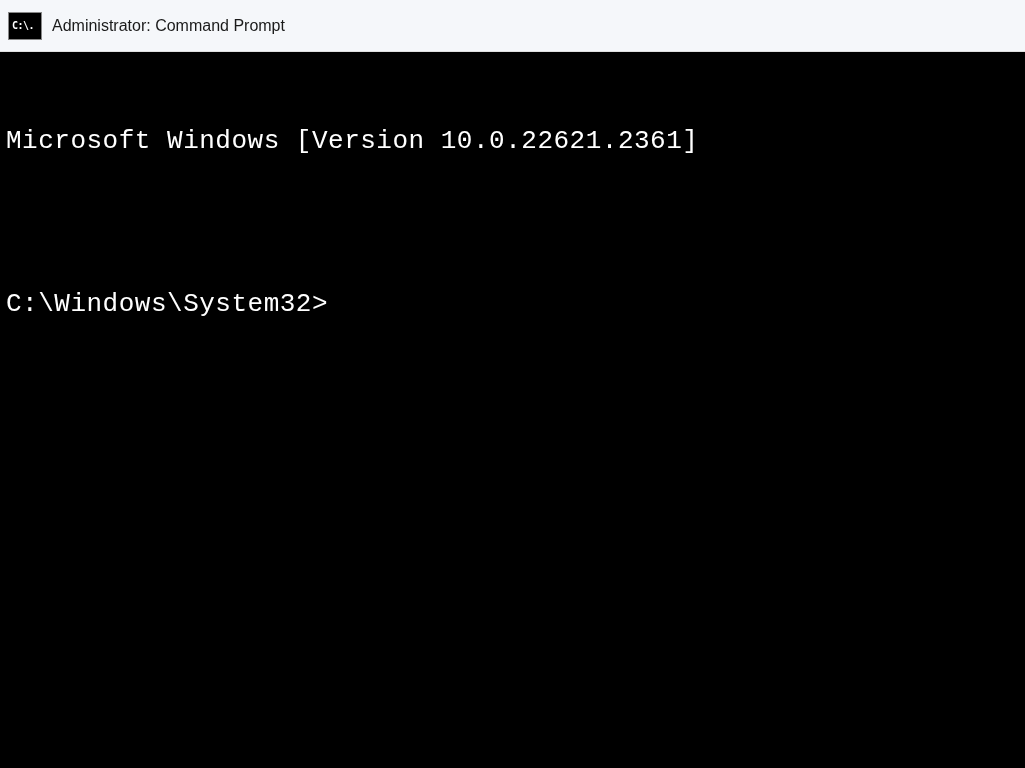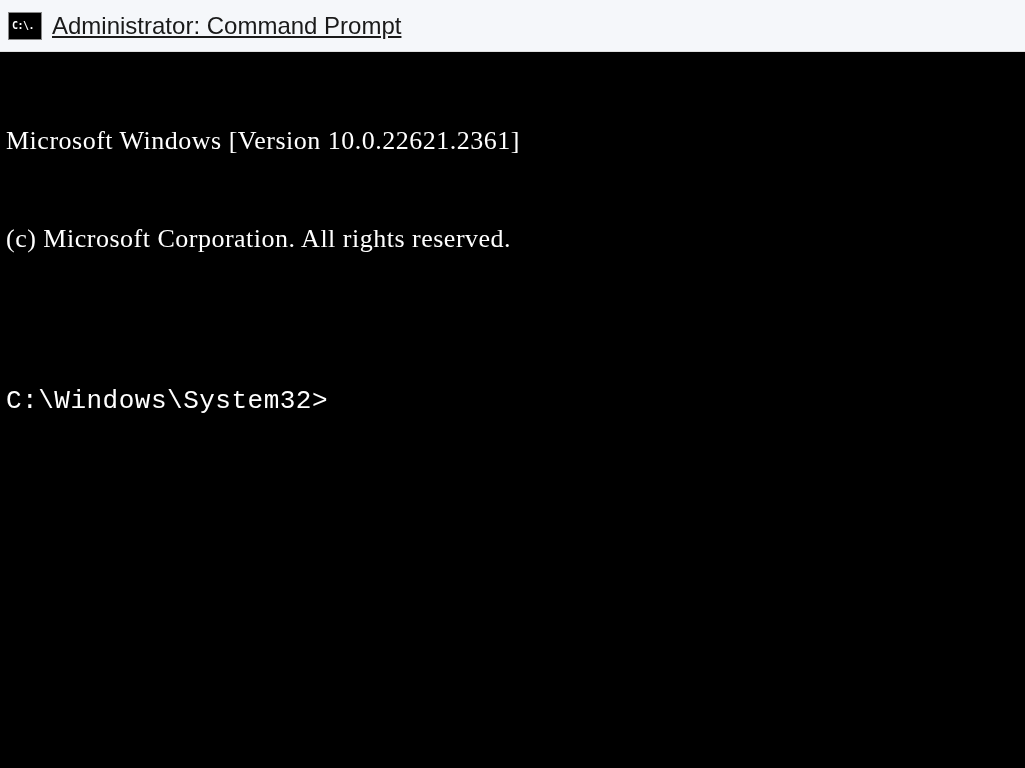--- a/index.html
+++ b/index.html
@@ -42,40 +42,38 @@
     }
     .app-icon-text {
       color: #ffffff;
       font-family: "Consolas", monospace;
       font-size: 10px;
       font-weight: bold;
       letter-spacing: -0.5px;
       line-height: 1;
     }
     .title-text {
-      font-size: 24px;
+      font-size: 16px;
       color: #1a1a1a;
       font-weight: 400;
-      text-decoration: underline;
     }
     .terminal {
       flex: 1;
       background: #000000;
       padding: 8px 6px;
       font-family: "Consolas", "Courier New", monospace;
       font-size: 26px;
       color: #ffffff;
       line-height: 1.25;
       white-space: pre;
       overflow: hidden;
       letter-spacing: 0.5px;
     }
     .terminal-line {
       display: block;
-      font-family: Liberation Serif, serif;
     }
     .prompt-line {
       display: flex;
     }
     .prompt-path {
       white-space: pre;
     }
     .prompt-command {
       white-space: pre;
     }
@@ -85,17 +83,16 @@
 
 <div class="window">
   <div class="titlebar">
     <div class="app-icon">
       <span class="app-icon-text">C:\.</span>
     </div>
     <div class="title-text">Administrator: Command Prompt</div>
   </div>
   <div class="terminal">
     <span class="terminal-line">Microsoft Windows [Version 10.0.22621.2361]</span>
-    <span class="terminal-line">(c) Microsoft Corporation. All rights reserved.</span>
     <span class="terminal-line"></span>
     <span class="prompt-line"><span class="prompt-path">C:\Windows\System32&gt;</span></span>
   </div>
 </div>
 
 </body></html>

